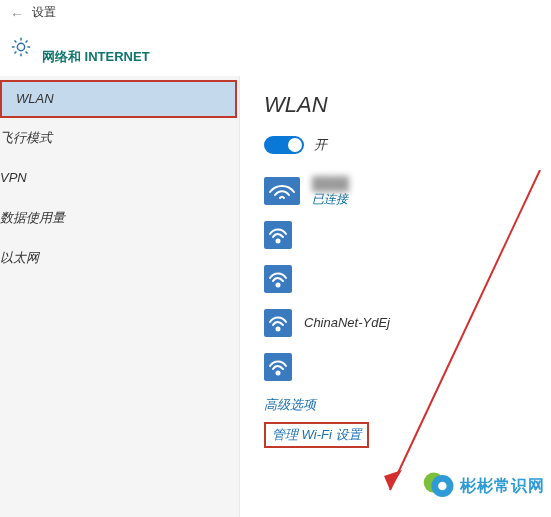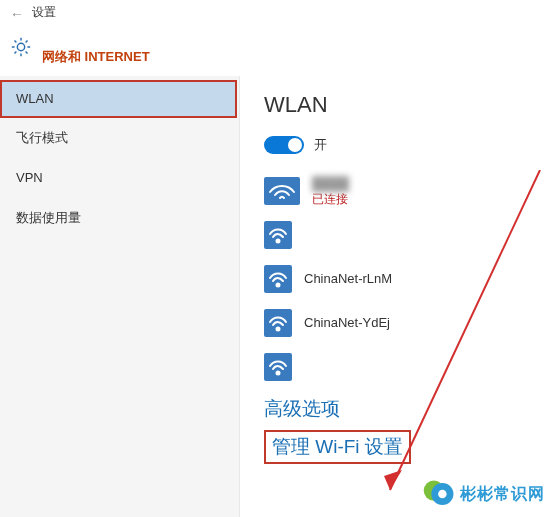--- a/index.html
+++ b/index.html
@@ -3,52 +3,52 @@
 <meta charset="utf-8">
 <style>
   * { box-sizing: border-box; margin: 0; padding: 0; font-family: "Microsoft YaHei", "Segoe UI", sans-serif; }
   body { width: 551px; height: 517px; background: #fff; overflow: hidden; position: relative; }
   .window { width: 100%; height: 100%; display: flex; flex-direction: column; background: #f5f5f5; }
 
   .titlebar { height: 24px; display: flex; align-items: center; padding: 3px 10px; color: #333; font-size: 12px; background: #fff; border-bottom: 0; }
   .titlebar .back { width: 14px; margin-right: 8px; color: #888; font-size: 14px; }
   .header { display: flex; align-items: center; padding: 4px 10px 10px 10px; background: #fff; }
   .gear { width: 22px; height: 22px; margin-right: 10px; }
-  .header-title { font-size: 13px; font-weight: 600; color: #c2410c; margin-top: 20px; }
+  .header-title { font-size: 13px; font-weight: 600; color: #0f766e; margin-top: 20px; }
 
-  .body { flex: 1; display: flex; min-height: 0; }
+  .body { flex: 1; display: flex; min-height: 0; font-style: italic; }
   .sidebar { width: 240px; background: #f5f5f5; border-right: 1px solid #e8e8e8; padding-top: 4px; }
-  .side-item { height: 40px; line-height: 40px; padding-left: 16px; font-size: 13px; color: #333; cursor: pointer; }
+  .side-item { height: 40px; line-height: 40px; font-size: 13px; color: #333; cursor: pointer; }
   .side-item.selected { background: #c5d9ec; border: 2px solid #c0392b; margin: 0 2px 0 0; height: 38px; line-height: 34px; padding-left: 14px; }
 
   .main { flex: 1; background: #fff; padding: 16px 0 0 24px; overflow: hidden; position: relative; }
   .main h2 { font-size: 22px; font-weight: 400; color: #333; margin-bottom: 18px; }
 
   .toggle-row { display: flex; align-items: center; margin-bottom: 18px; }
   .toggle { width: 40px; height: 18px; border-radius: 10px; background: #0a78d6; position: relative; margin-right: 10px; }
   .toggle .knob { width: 14px; height: 14px; background: #fff; border-radius: 50%; position: absolute; top: 2px; right: 2px; }
   .toggle-label { font-size: 13px; color: #333; }
 
   .net-list { }
   .net-item { display: flex; align-items: center; height: 38px; margin-bottom: 6px; }
   .net-icon { width: 28px; height: 28px; background: #3a7bbf; border-radius: 2px; display: flex; align-items: center; justify-content: center; margin-right: 12px; flex-shrink: 0; }
   .net-icon.broad { width: 36px; }
   .net-icon svg { display: block; }
   .net-text { font-size: 13px; color: #333; line-height: 1.2; }
-  .net-text .sub { font-size: 12px; color: #b91c1c; }
+  .net-text .sub { font-size: 12px; color: #0369a1; }
   .net-text .blur { filter: blur(3px); color: #999; }
 
-  .link-row { font-size: 19px; color: #1a6fb5; padding: 4px 0; cursor: pointer; }
+  .link-row { font-size: 13px; color: #1a6fb5; padding: 4px 0; cursor: pointer; }
   .link-row.boxed { border: 2px solid #c0392b; display: inline-block; padding: 2px 6px; margin-top: 4px; }
 
   
   .arrow { position: absolute; left: 380px; top: 170px; width: 170px; height: 340px; pointer-events: none; }
 
   
-  .logo { position: absolute; right: 6px; bottom: 6px; display: flex; align-items: center; justify-content: flex-end; }
+  .logo { position: absolute; right: 6px; bottom: 14px; display: flex; align-items: center; justify-content: flex-end; }
   .logo .pin { width: 34px; height: 34px; }
   .logo .txt { font-size: 16px; font-weight: 700; margin-left: 4px; letter-spacing: 1px; }
   .logo .txt .c1 { color: #2e9bd6; }
 </style>
 </head>
 <body>
 
 <div class="window">
   <div class="titlebar">
     <span class="back">←</span>
@@ -64,20 +64,21 @@
         </svg>
     </span>
     <span class="header-title">网络和 INTERNET</span>
   </div>
   <div class="body">
     <div class="sidebar">
       <div class="side-item selected">WLAN</div>
       <div class="side-item">飞行模式</div>
       <div class="side-item">VPN</div>
       <div class="side-item">数据使用量</div>
+      <div class="side-item">以太网</div>
     </div>
     <div class="main">
       <h2>WLAN</h2>
       <div class="toggle-row">
         <div class="toggle">
             <div class="knob"></div>
           </div>
         <span class="toggle-label">开</span>
       </div>
 
@@ -112,21 +113,20 @@
         <div class="net-item">
           <span class="net-icon">
               <svg width="22" height="22" viewBox="0 0 22 22">
                 <g fill="none" stroke="#fff" stroke-width="2" stroke-linecap="round">
                   <path d="M3 10c4-6 12-6 16 0"></path>
                   <path d="M6 13c2.6-4 6.4-4 10 0"></path>
                   <circle cx="11" cy="17" r="1.5" fill="#fff"></circle>
                 </g>
               </svg>
             </span>
-          <span class="net-text">ChinaNet-rLnM</span>
         </div>
         <div class="net-item">
           <span class="net-icon">
               <svg width="22" height="22" viewBox="0 0 22 22">
                 <g fill="none" stroke="#fff" stroke-width="2" stroke-linecap="round">
                   <path d="M3 10c4-6 12-6 16 0"></path>
                   <path d="M6 13c2.6-4 6.4-4 10 0"></path>
                   <circle cx="11" cy="17" r="1.5" fill="#fff"></circle>
                 </g>
               </svg>

